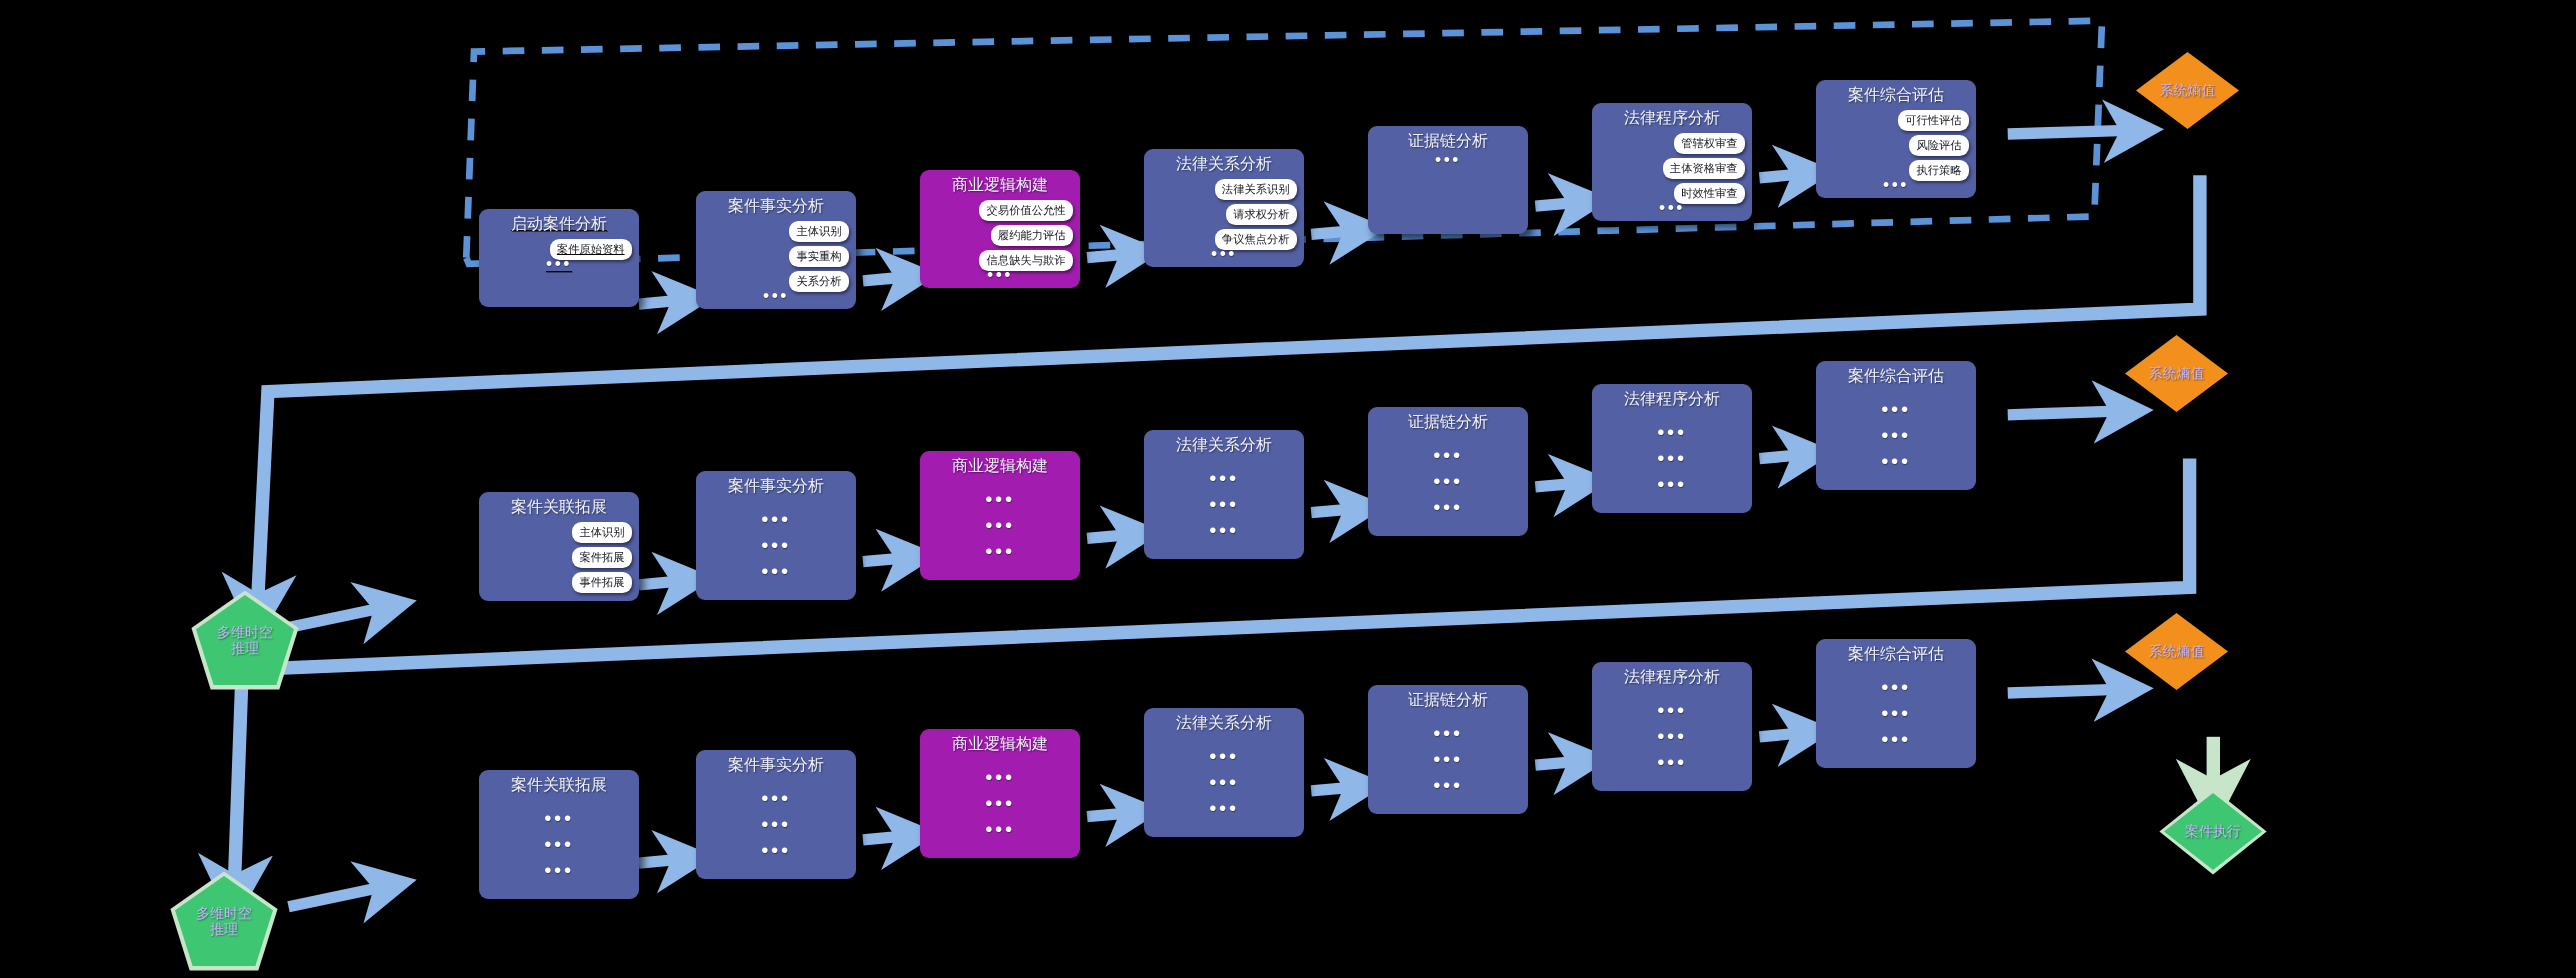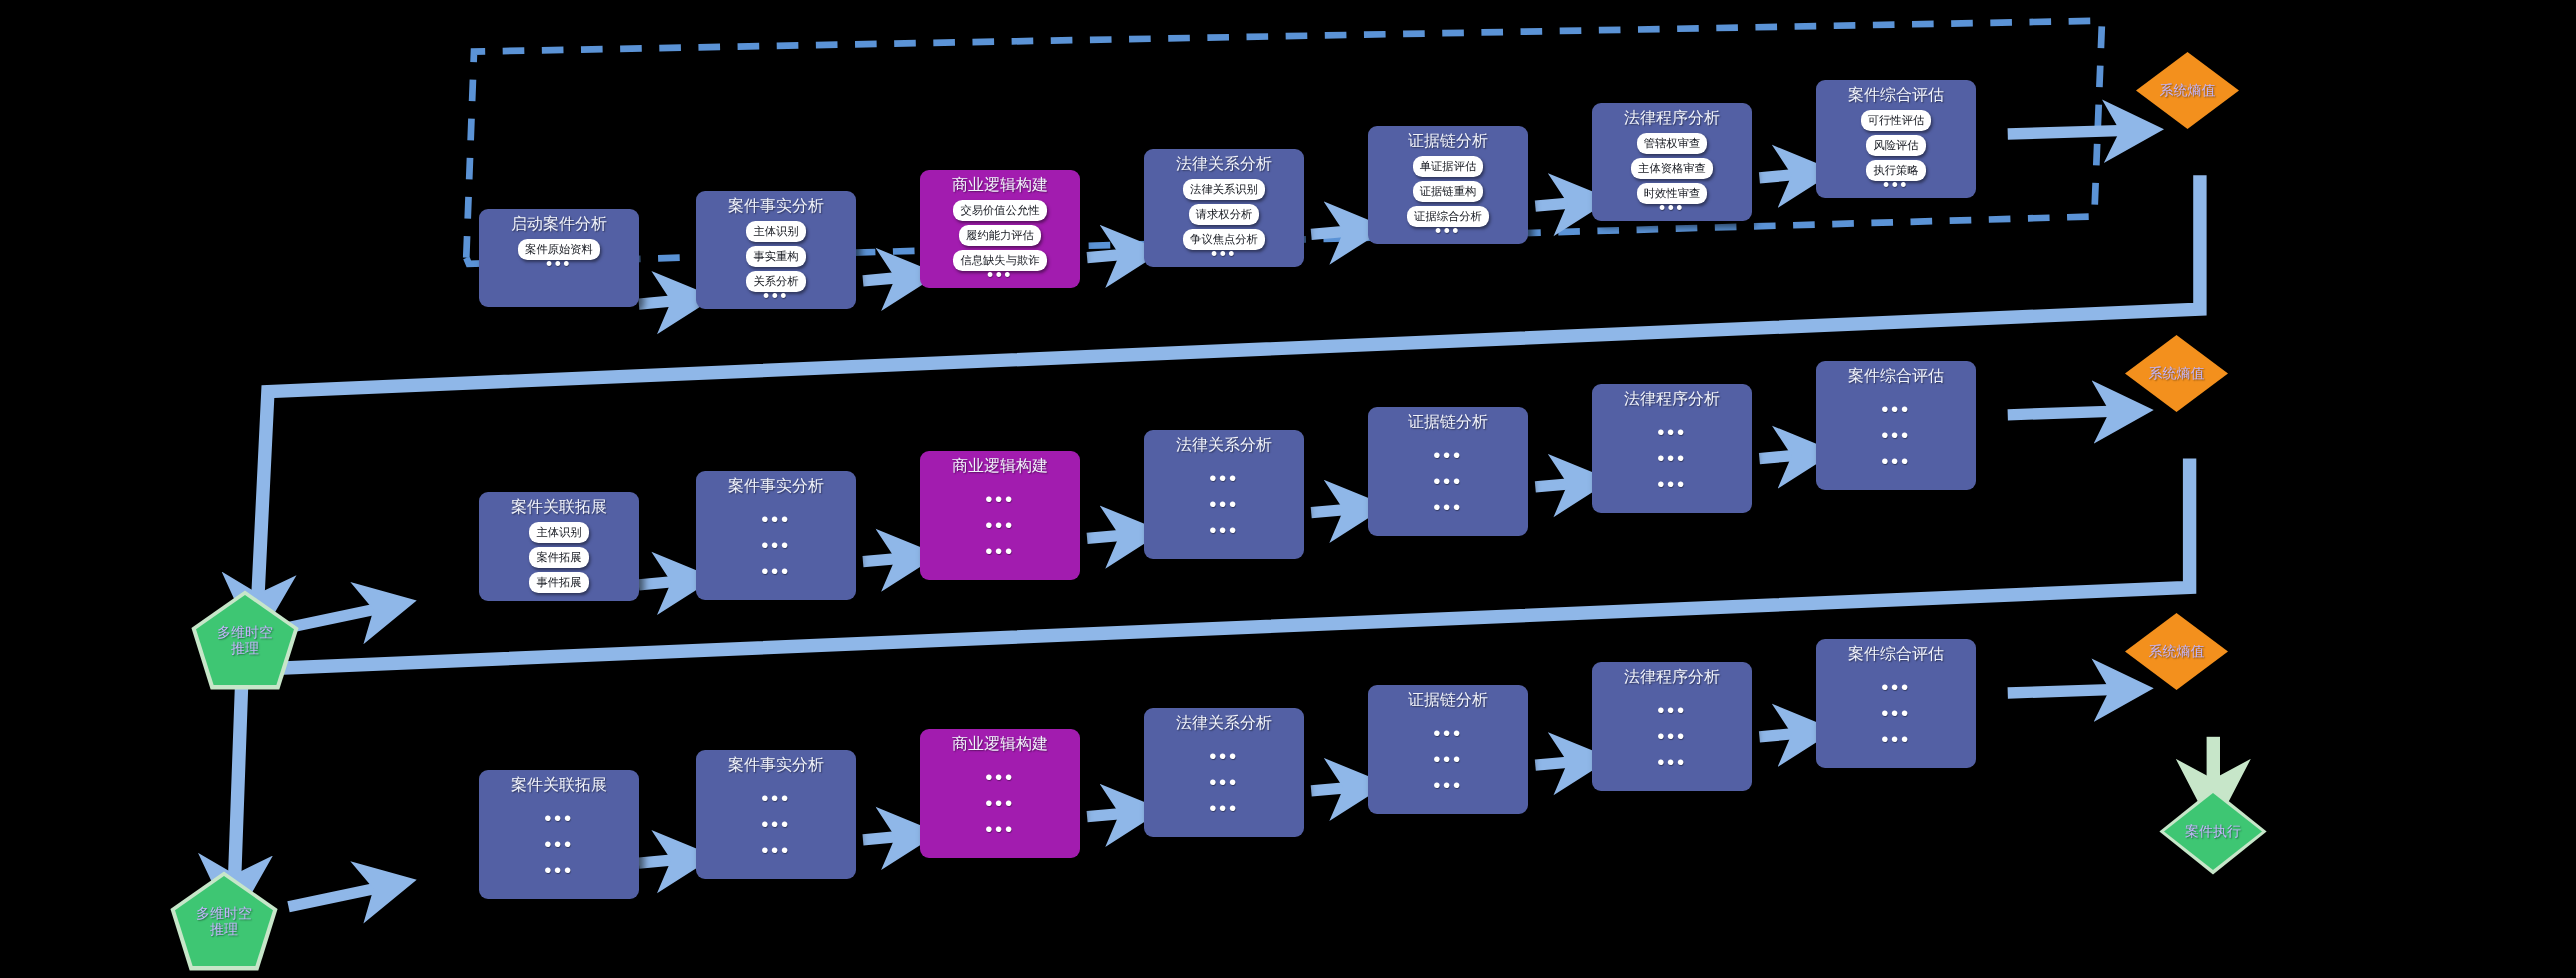--- a/index.html
+++ b/index.html
@@ -19,21 +19,21 @@
     display:flex;flex-direction:column;align-items:center;
     box-sizing:border-box;
     padding:7.2px 7.2px 8.2px 7.2px;
   }
   .card.orange{background:#a21caf;}
   .card .ttl{
     color:#f2f4fb;font-size:16px;line-height:1.05;white-space:nowrap;
     text-shadow:1px 1px 1.5px rgba(0,0,0,0.45);
     margin-bottom:6.2px;font-weight:400;
   }
-  .pills{display:flex;flex-direction:column;align-items:center;gap:4.6px;width:100%;}
+  .pills{display:flex;flex-direction:column;align-items:flex-end;gap:4.6px;width:100%;}
   .pill{
     background:#ffffff;color:#15181f;border-radius:9.3px;
     font-size:11.3px;line-height:1;padding:4.6px 7.2px;white-space:nowrap;
     text-align:center;box-shadow:1.5px 2.1px 3.1px rgba(0,0,0,0.45);
   }
   .dots{color:#ffffff;font-size:20.6px;line-height:0.5;letter-spacing:2.6px;
         text-shadow:0.5px 1px 1px rgba(0,0,0,0.4);}
   .dots.small{font-size:17.5px;}
   .dotcol{display:flex;flex-direction:column;align-items:center;justify-content:space-around;
           flex:1;width:100%;padding:5.2px 0 7.2px 0;}
@@ -113,21 +113,21 @@
     <g>
       <path d="M 4250,890 L 4250,1140 L 470,1300 L 455,1715" fill="none" stroke="#8fb7e8" stroke-width="26" stroke-linejoin="miter" marker-end="url(#ah)"></path>
     </g>
 
     <g>
       <path d="M 4296,1430 L 4296,1530" fill="none" stroke="#c7e6c9" stroke-width="26" marker-end="url(#ahg)"></path>
     </g>
   </svg>
 
   <div id="nodes">
-      <div class="card" style="left: 479px; top: 209px; width: 160px; min-height: 98px;">
+      <div class="card" style="left: 479px; top: 209px; width: 160px; min-height: 98px; text-decoration: underline;">
         <div class="ttl">启动案件分析</div>
         <div class="pills">
           <div class="pill">案件原始资料</div>
         </div>
         <div class="dots small">•••</div>
       </div>
       <div class="card" style="left: 696px; top: 191px; width: 160px; min-height: 108px;">
         <div class="ttl">案件事实分析</div>
         <div class="pills">
           <div class="pill">主体识别</div>
@@ -149,25 +149,20 @@
         <div class="ttl">法律关系分析</div>
         <div class="pills">
           <div class="pill">法律关系识别</div>
           <div class="pill">请求权分析</div>
           <div class="pill">争议焦点分析</div>
         </div>
         <div class="dots small">•••</div>
       </div>
       <div class="card" style="left: 1368px; top: 126px; width: 160px; min-height: 108px;">
         <div class="ttl">证据链分析</div>
-        <div class="pills">
-          <div class="pill">单证据评估</div>
-          <div class="pill">证据链重构</div>
-          <div class="pill">证据综合分析</div>
-        </div>
         <div class="dots small">•••</div>
       </div>
       <div class="card" style="left: 1592px; top: 103px; width: 160px; min-height: 108px;">
         <div class="ttl">法律程序分析</div>
         <div class="pills">
           <div class="pill">管辖权审查</div>
           <div class="pill">主体资格审查</div>
           <div class="pill">时效性审查</div>
         </div>
         <div class="dots small">•••</div>

